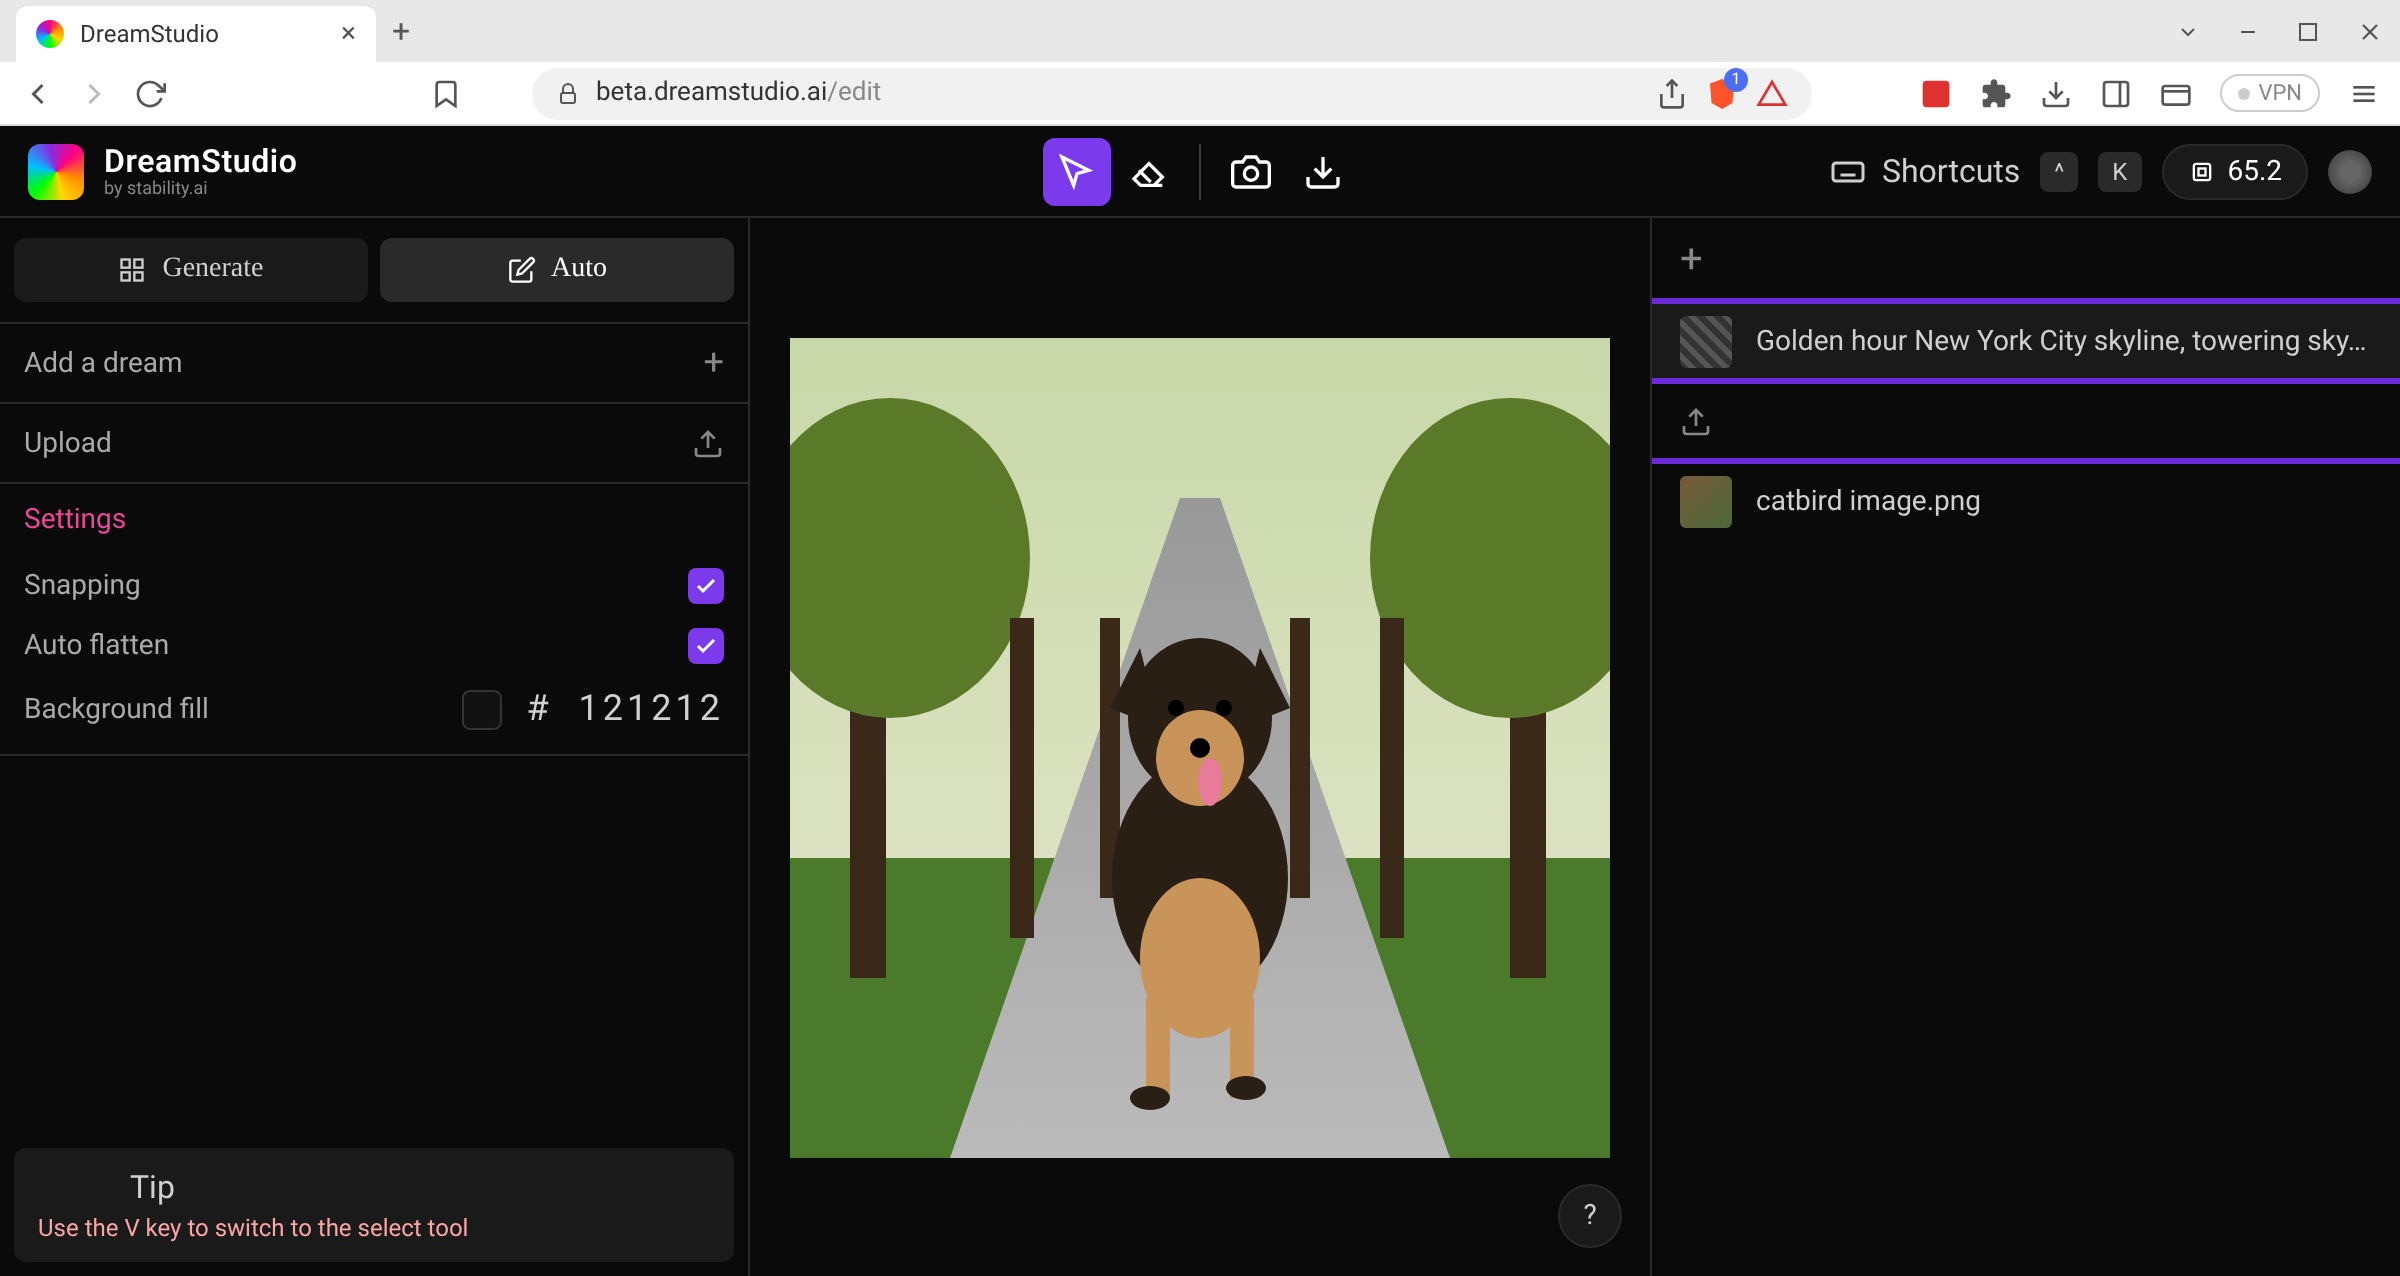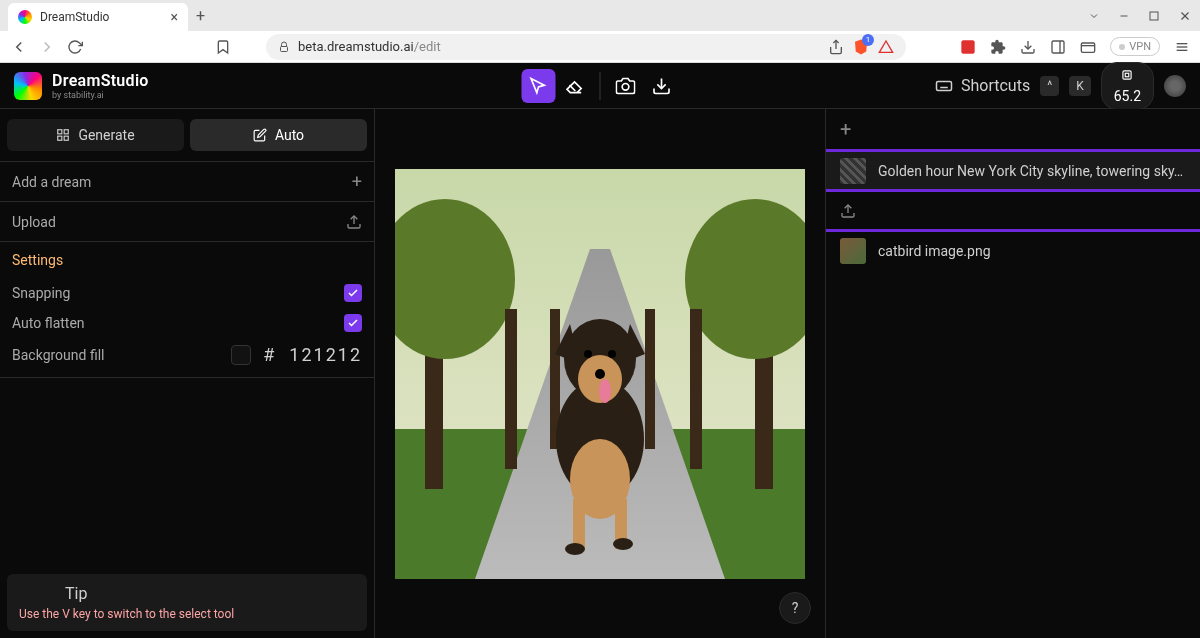--- a/index.html
+++ b/index.html
@@ -33,35 +33,35 @@
     .app-logo { width: 28px; height: 28px; border-radius: 6px; background: conic-gradient(from 45deg, #ff0080, #ff8c00, #ffd700, #00ff00, #00bfff, #8a2be2, #ff0080); }
     .app-name { font-size: 16px; font-weight: 600; letter-spacing: 0.3px; color: #fff; }
     .app-subtitle { font-size: 9px; color: #888; }
     .toolbar-center { position: absolute; left: 50%; transform: translateX(-50%); display: flex; align-items: center; gap: 2px; }
     .tool-btn { width: 34px; height: 34px; border-radius: 6px; display: flex; align-items: center; justify-content: center; cursor: pointer; color: #e8e8e8; }
     .tool-btn.active { background: #7c3aed; }
     .tool-divider { width: 1px; height: 28px; background: #3a3a3a; margin: 0 6px; }
     .header-right { margin-left: auto; display: flex; align-items: center; gap: 10px; }
     .shortcuts-btn { display: flex; align-items: center; gap: 8px; font-size: 16px; color: #d0d0d0; cursor: pointer; }
     .kbd { background: #2a2a2a; padding: 3px 7px; border-radius: 4px; font-size: 12px; color: #d0d0d0; }
-    .credits { background: #1a1a1a; border: 1px solid #2a2a2a; padding: 5px 12px; border-radius: 16px; font-size: 14px; display: flex; align-items: center; gap: 6px; color: #fff; flex-direction: column; }
+    .credits { background: #1a1a1a; border: 1px solid #2a2a2a; padding: 5px 12px; border-radius: 16px; font-size: 14px; display: flex; align-items: center; gap: 6px; color: #fff; }
     .avatar-icon { width: 22px; height: 22px; background: radial-gradient(circle, #666 30%, #333 100%); border-radius: 50%; }
     
     .app-body { display: flex; flex: 1; min-height: 0; }
     
     
     .sidebar-left { width: 375px; background: #0a0a0a; display: flex; flex-direction: column; border-right: 1px solid #2a2a2a; }
     .mode-tabs { display: flex; gap: 6px; padding: 10px 7px; }
-    .mode-tab { flex: 1; height: 32px; background: #1a1a1a; border-radius: 6px; display: flex; align-items: center; justify-content: center; gap: 8px; font-size: 14px; cursor: pointer; color: #d0d0d0; }
+    .mode-tab { flex: 1; height: 32px; background: #1a1a1a; border-radius: 6px; display: flex; align-items: center; justify-content: center; gap: 8px; font-size: 14px; cursor: pointer; color: #d0d0d0; font-family: Liberation Serif, serif; }
     .mode-tab.active { background: #2a2a2a; color: #fff; }
     .panel-row { height: 40px; border-top: 1px solid #2a2a2a; display: flex; align-items: center; padding: 12px 12px; font-size: 14px; color: #aaa; cursor: pointer; }
     .panel-row .row-plus { margin-left: auto; font-size: 18px; color: #888; }
     .panel-row .row-upload { margin-left: auto; }
     .setting-row { display: flex; align-items: center; padding: 6px 12px; font-size: 14px; color: #aaa; }
-    .section-title { padding: 10px 12px; font-size: 14px; color: #fdba74; border-top: 1px solid #2a2a2a; }
+    .section-title { padding: 10px 12px; font-size: 14px; color: #ec4899; border-top: 1px solid #2a2a2a; }
     .toggle { width: 18px; height: 18px; background: #7c3aed; border-radius: 4px; display: flex; align-items: center; justify-content: center; margin-left: auto; }
     .color-swatch { width: 20px; height: 20px; background: #121212; border: 1px solid #333; border-radius: 4px; margin-left: auto; }
     .hex-label { margin-left: 12px; font-size: 18px; letter-spacing: 2px; color: #d0d0d0; }
     .tip-box { margin: auto 7px 7px 7px; background: #1a1a1a; border-radius: 6px; padding: 10px 12px; }
     .tip-title { font-size: 16px; color: #d0d0d0; margin-bottom: 4px; margin-left: 46px; }
     .tip-text { font-size: 12px; color: #fca5a5; }
     
     
     .canvas-area { flex: 1; background: #0a0a0a; display: flex; align-items: center; justify-content: center; position: relative; }
     .canvas-image { width: 410px; height: 410px; background: #333; position: relative; overflow: hidden; }

